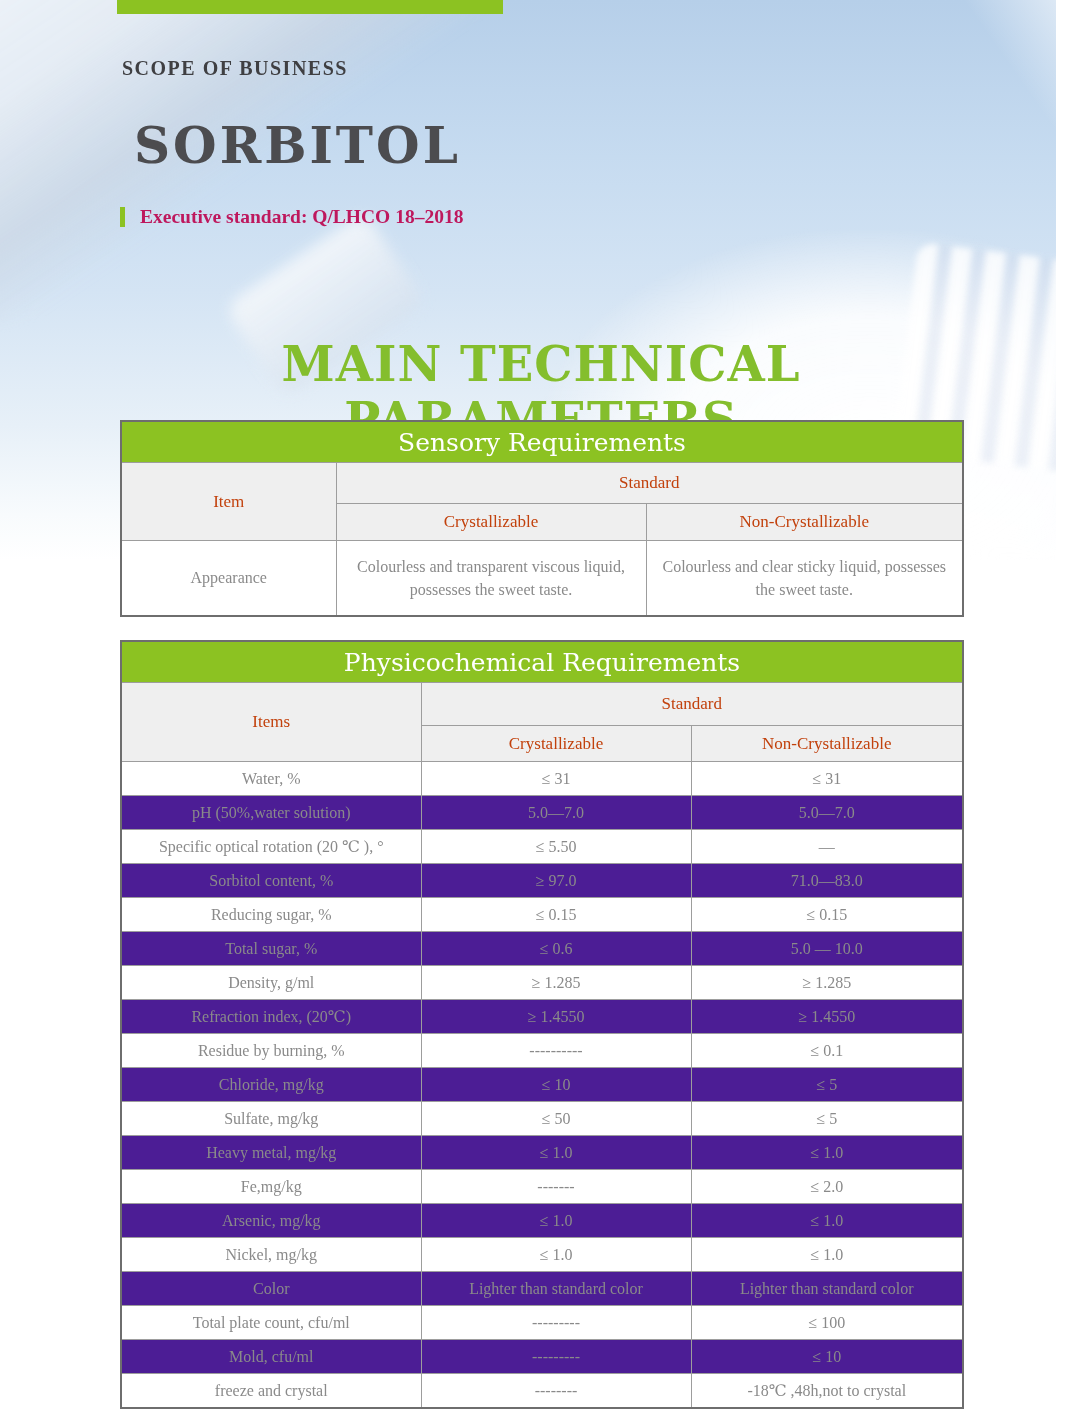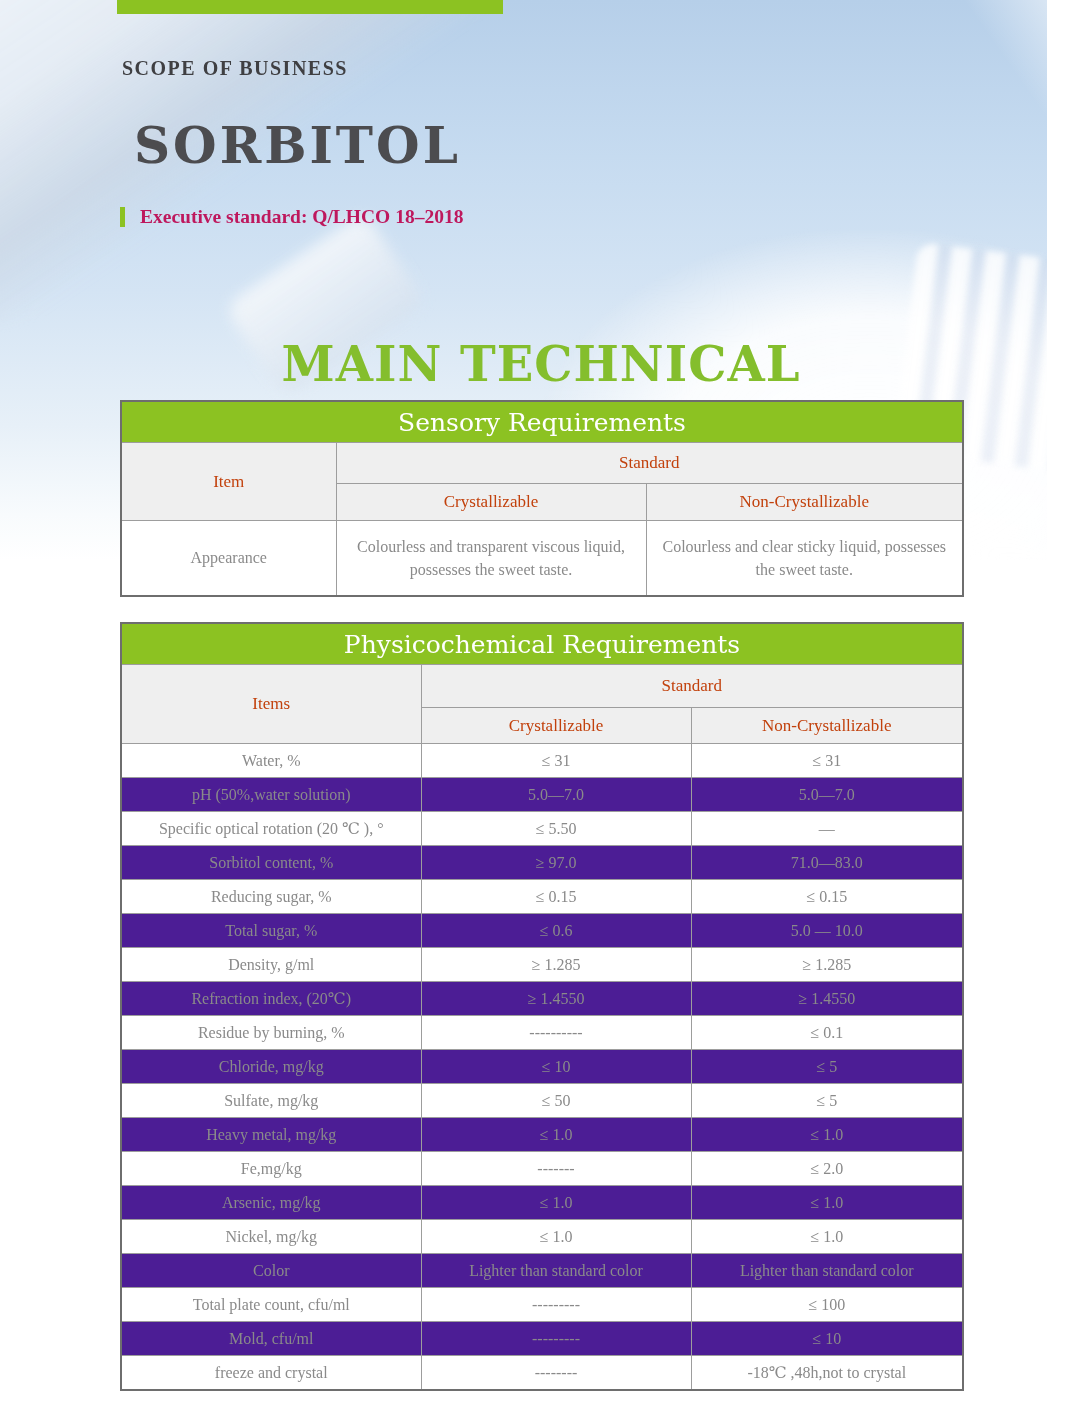--- a/index.html
+++ b/index.html
@@ -3,20 +3,21 @@
 <meta charset="utf-8">
 <style>
   html,body{margin:0;padding:0;}
   body{background:#ffffff;}
   .page{
     position:relative;
     width:1047px;height:1425px;
     overflow:hidden;
     background:#ffffff;
     font-family:"Liberation Serif","DejaVu Serif",serif;
+    padding-left:9px;
   }
   
   .hero-bg{
     position:absolute;left:0;top:0;width:1080px;height:560px;
     background:linear-gradient(180deg,#b6cfe9 0%,#c6dbf0 28%,#d4e4f4 52%,#e7f0f8 76%,#f8fbfd 92%,#ffffff 100%);
     overflow:hidden;
   }
   .shape{position:absolute;}
   .tube{
     left:-240px;top:-260px;width:820px;height:440px;
@@ -84,22 +85,22 @@
     font-family:"DejaVu Serif","Liberation Serif",serif;
   }
   
   table.spec{
     position:absolute;left:120px;width:842px;
     border-collapse:collapse;table-layout:fixed;
     background:#ffffff;
     border:2px solid #6e6e6e;
     font-family:"Liberation Serif","DejaVu Serif",serif;
   }
-  table.sensory{top:400px;}
-  table.physico{top:622px;}
+  table.sensory{top:420px;}
+  table.physico{top:640px;}
   table.spec th,table.spec td{
     border:1px solid #9d9d9d;
     text-align:center;vertical-align:middle;
     padding:0 10px;
     font-weight:400;
   }
   th.green-head{
     background:var(--accent,#8cc222);
     color:#ffffff;
     font-size:25px;font-weight:700;

